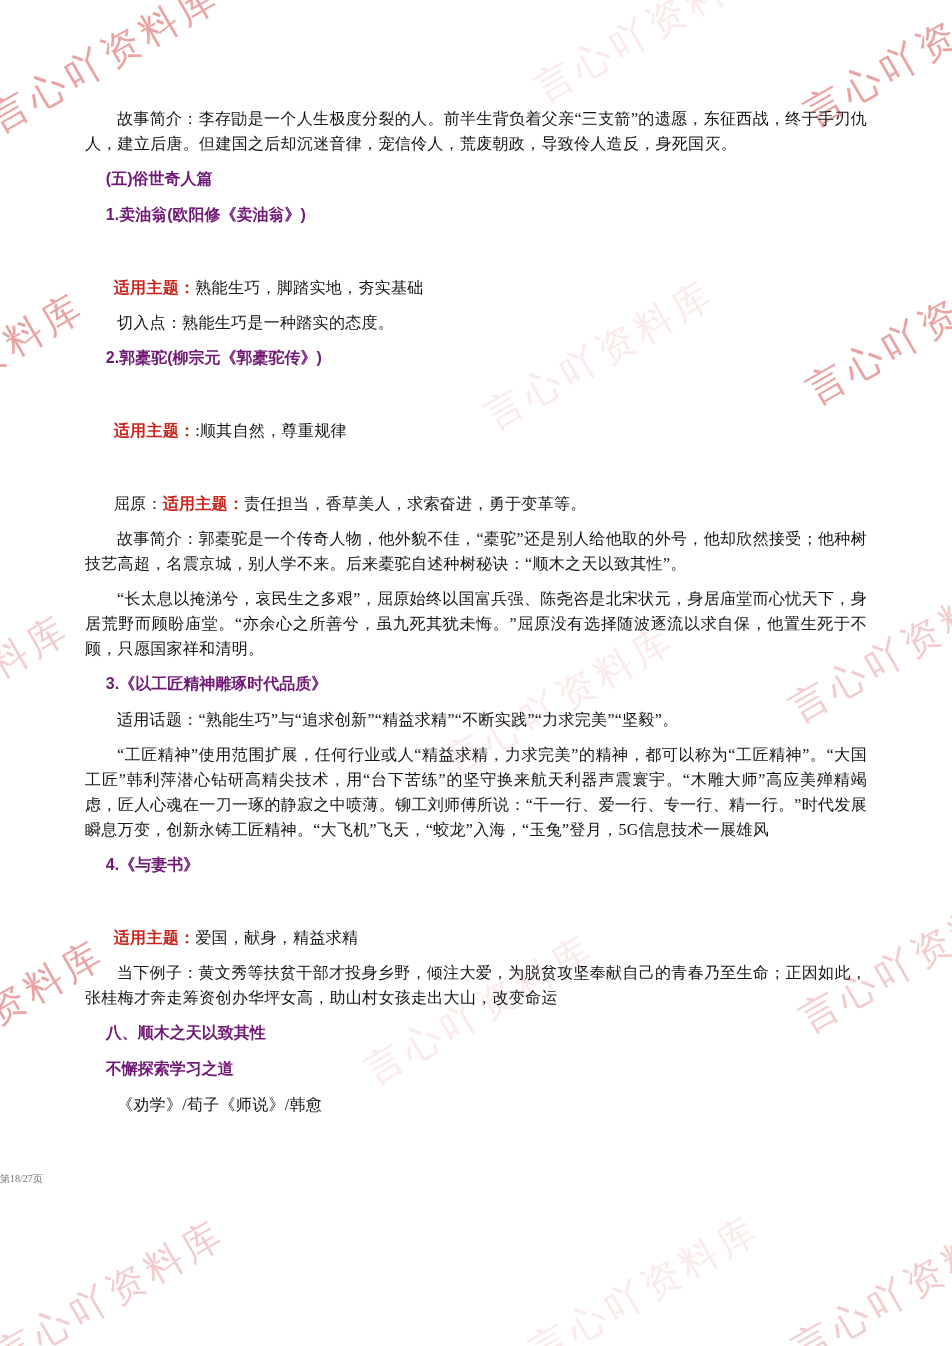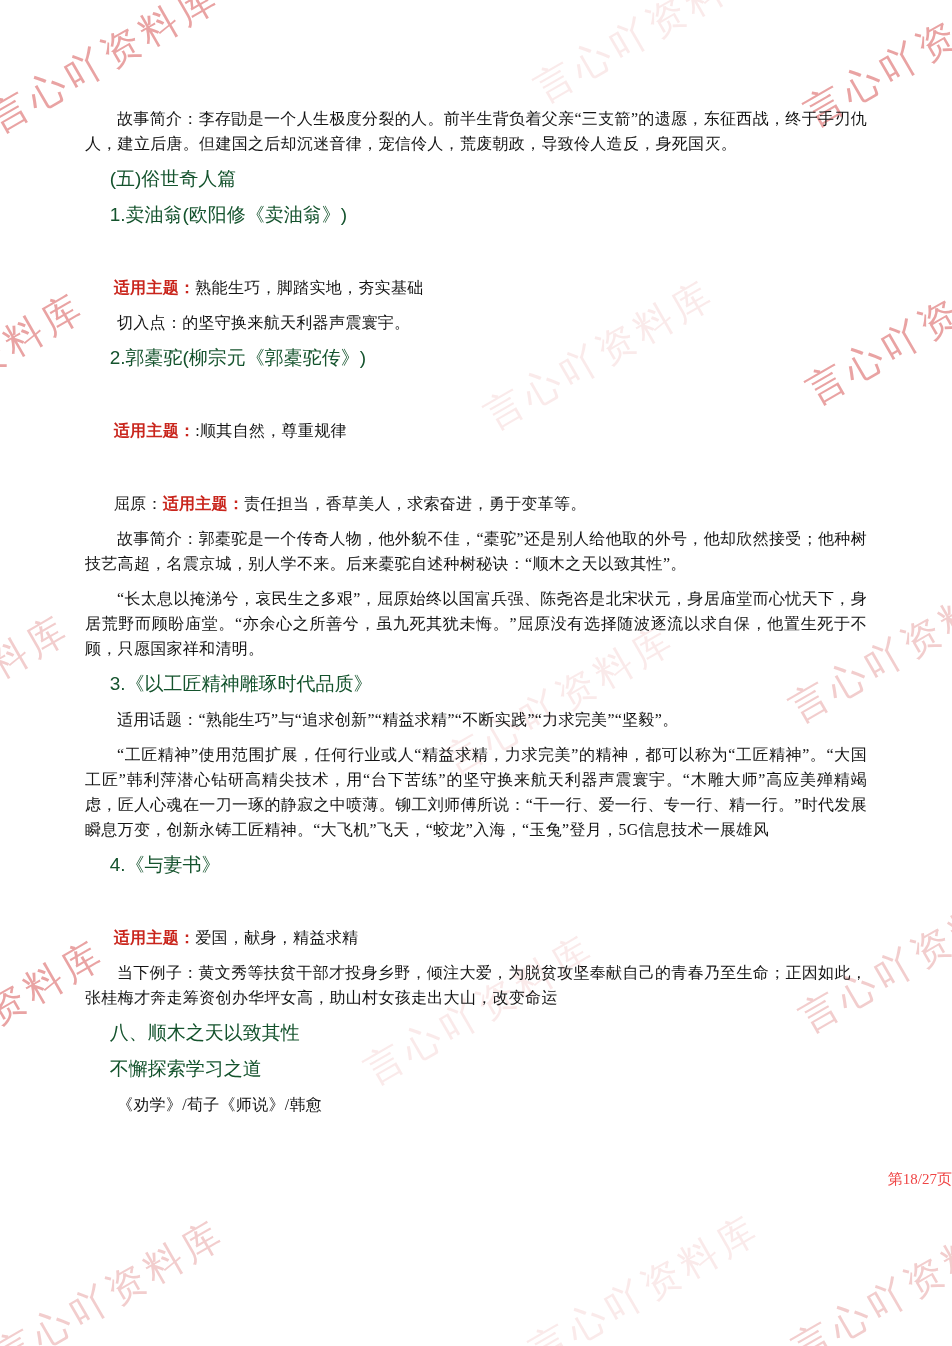--- a/index.html
+++ b/index.html
@@ -15,34 +15,34 @@
   .content{position:relative;z-index:1;padding:106px 85px 0 85px;}
   .para{
     margin:0 0 10px 0;
     font-size:16px;line-height:25px;
     text-align:justify;text-indent:2em;
     letter-spacing:0.3px;
   }
   .label-line{text-indent:1.8em;margin-top:48px;}
   .heading{
     margin:1px 0 11px 1.3em;
-    font-size:19px;line-height:25px;
-    font-weight:400;
+    font-size:16px;line-height:25px;
+    font-weight:700;
     font-family:"Liberation Sans","DejaVu Sans",sans-serif;
-    color:#14532d;
+    color:#701a75;
   }
   .red{
     color:#c9251c;font-weight:700;
     font-family:"Liberation Sans","DejaVu Sans",sans-serif;
   }
   .footer{
     position:relative;z-index:1;
     margin-top:52px;
-    text-align:right;
-    font-size:15px;line-height:20px;color:#ef4444;
+    text-align:left;
+    font-size:10px;line-height:20px;color:#737373;
   }
   .wm{
     position:absolute;z-index:0;
     white-space:nowrap;
     font-size:38px;letter-spacing:5px;
     font-family:"Liberation Sans","DejaVu Sans",sans-serif;
     transform:translate(-50%,-50%) rotate(-30deg);
     pointer-events:none;
     user-select:none;
   }
@@ -75,21 +75,21 @@
 
     <p class="para">故事简介：李存勖是一个人生极度分裂的人。前半生背负着父亲“三支箭”的遗愿，东征西战，终于手刃仇人，建立后唐。但建国之后却沉迷音律，宠信伶人，荒废朝政，导致伶人造反，身死国灭。</p>
 
     <h3 class="heading">(五)俗世奇人篇</h3>
 
     <h3 class="heading">1.卖油翁(欧阳修《卖油翁》)</h3>
 
     <p class="para label-line"><span class="red">适用主题：</span><span>熟能生巧，脚踏实地，夯实基础</span></p>
 
 
-    <p class="para">切入点：的坚守换来航天利器声震寰宇。</p>
+    <p class="para">切入点：熟能生巧是一种踏实的态度。</p>
 
     <h3 class="heading">2.郭橐驼(柳宗元《郭橐驼传》)</h3>
 
     <p class="para label-line"><span class="red">适用主题：</span><span>:顺其自然，尊重规律</span></p>
 
     <p class="para label-line"><span>屈原：</span><span class="red">适用主题：</span><span>责任担当，香草美人，求索奋进，勇于变革等。</span></p>
 
     <p class="para">故事简介：郭橐驼是一个传奇人物，他外貌不佳，“橐驼”还是别人给他取的外号，他却欣然接受；他种树技艺高超，名震京城，别人学不来。后来橐驼自述种树秘诀：“顺木之天以致其性”。</p>
 
     <p class="para">“长太息以掩涕兮，哀民生之多艰”，屈原始终以国富兵强、陈尧咨是北宋状元，身居庙堂而心忧天下，身居荒野而顾盼庙堂。“亦余心之所善兮，虽九死其犹未悔。”屈原没有选择随波逐流以求自保，他置生死于不顾，只愿国家祥和清明。</p>

